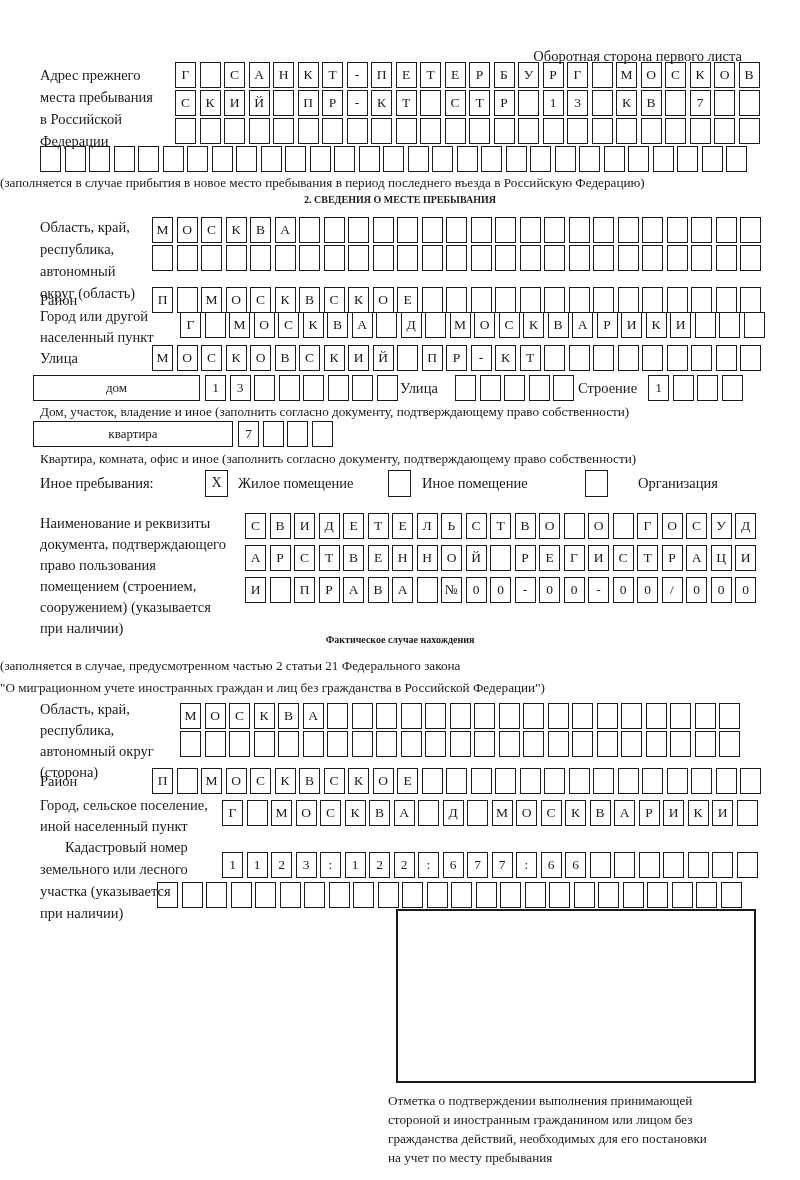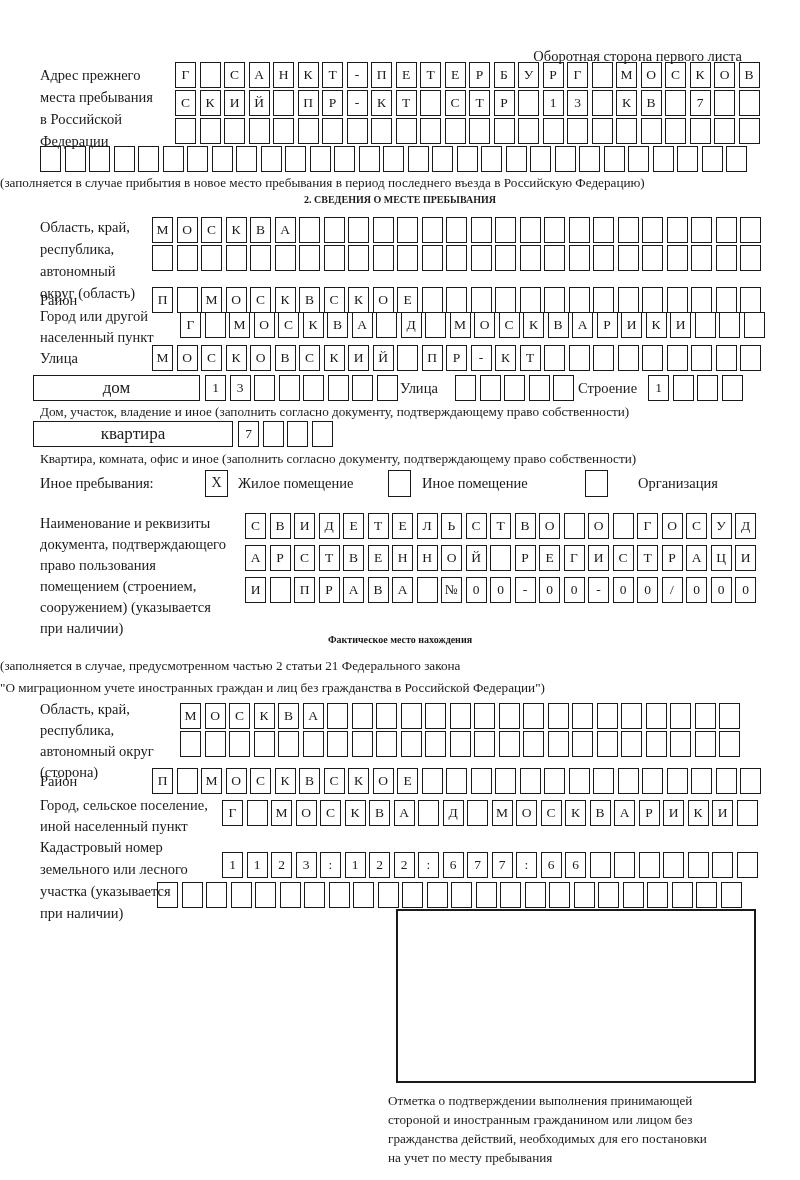--- a/index.html
+++ b/index.html
@@ -13,21 +13,21 @@
   .center{text-align:left;}
   .title{font-size:10px;font-weight:bold;text-align:center;white-space:nowrap;}
   .cells{display:flex;gap:3.5px;}
   .cell{
     box-sizing:border-box;width:21px;height:26px;flex:0 0 21px;
     border:1.6px solid #1a1a1a;font-size:13.5px;line-height:23px;
     text-align:center;overflow:hidden;
   }
   .bigbox{
     box-sizing:border-box;border:1.6px solid #1a1a1a;height:26px;
-    font-size:17px;line-height:23px;text-align:center;
+    font-size:13px;line-height:23px;text-align:center;
   }
   .chk{
     box-sizing:border-box;width:23px;height:27px;border:1.6px solid #1a1a1a;
     font-size:14px;line-height:24px;text-align:center;display:inline-block;
   }
   .stamp{box-sizing:border-box;border:2px solid #1a1a1a;background:#fff;}
 </style>
 </head>
 <body>
 
@@ -420,21 +420,21 @@
       <span class="cell">0</span>
       <span class="cell">-</span>
       <span class="cell">0</span>
       <span class="cell">0</span>
       <span class="cell">/</span>
       <span class="cell">0</span>
       <span class="cell">0</span>
       <span class="cell">0</span>
     </div>
 
-  <div class="abs title" style="left:0;top:634px;width:800px;">Фактическое место нахождения</div>
+  <div class="abs title" style="left:0;top:634px;width:800px;">Фактическое случае нахождения</div>
   <div class="abs note center" style="left:0;top:658px;width:800px;">(заполняется в случае, предусмотренном частью 2 статьи 21 Федерального закона</div>
   <div class="abs note center" style="left:0;top:680px;width:800px;">"О миграционном учете иностранных граждан и лиц без гражданства в Российской Федерации")</div>
 
   <div class="abs" style="left:40px;top:699px;">
     <div class="lbl" style="line-height:21px;">Область, край,</div>
     <div class="lbl" style="line-height:21px;">республика,</div>
     <div class="lbl" style="line-height:21px;">автономный округ</div>
     <div class="lbl" style="line-height:21px;">(сторона)</div>
   </div>
   <div class="abs cells" style="left:180px;top:703px;">
@@ -540,21 +540,21 @@
       <span class="cell">В</span>
       <span class="cell">А</span>
       <span class="cell">Р</span>
       <span class="cell">И</span>
       <span class="cell">К</span>
       <span class="cell">И</span>
       <span class="cell"></span>
     </div>
 
   <div class="abs" style="left:40px;top:836px;">
-    <div class="lbl" style="line-height:22px;">Кадастровый номер</div>
+    <div class="lbl" style="line-height:22px;text-align:right;">Кадастровый номер</div>
     <div class="lbl" style="line-height:22px;">земельного или лесного</div>
     <div class="lbl" style="line-height:22px;">участка (указывается</div>
     <div class="lbl" style="line-height:22px;">при наличии)</div>
   </div>
   <div class="abs cells" style="left:222px;top:852px;">
       <span class="cell">1</span>
       <span class="cell">1</span>
       <span class="cell">2</span>
       <span class="cell">3</span>
       <span class="cell">:</span>

